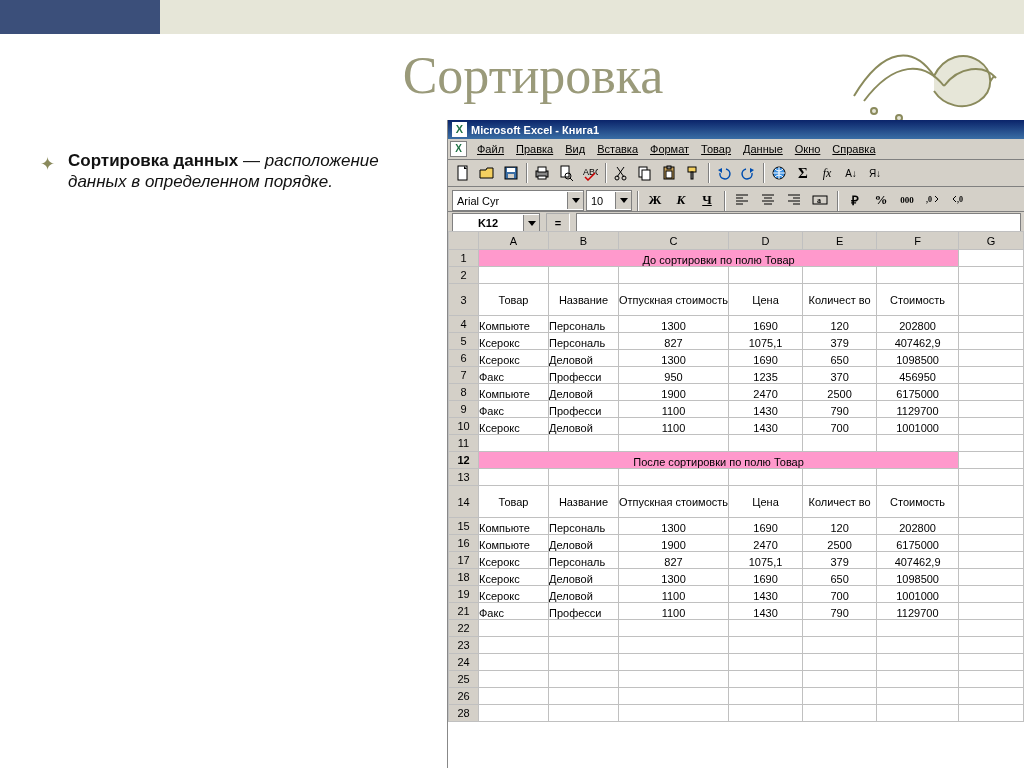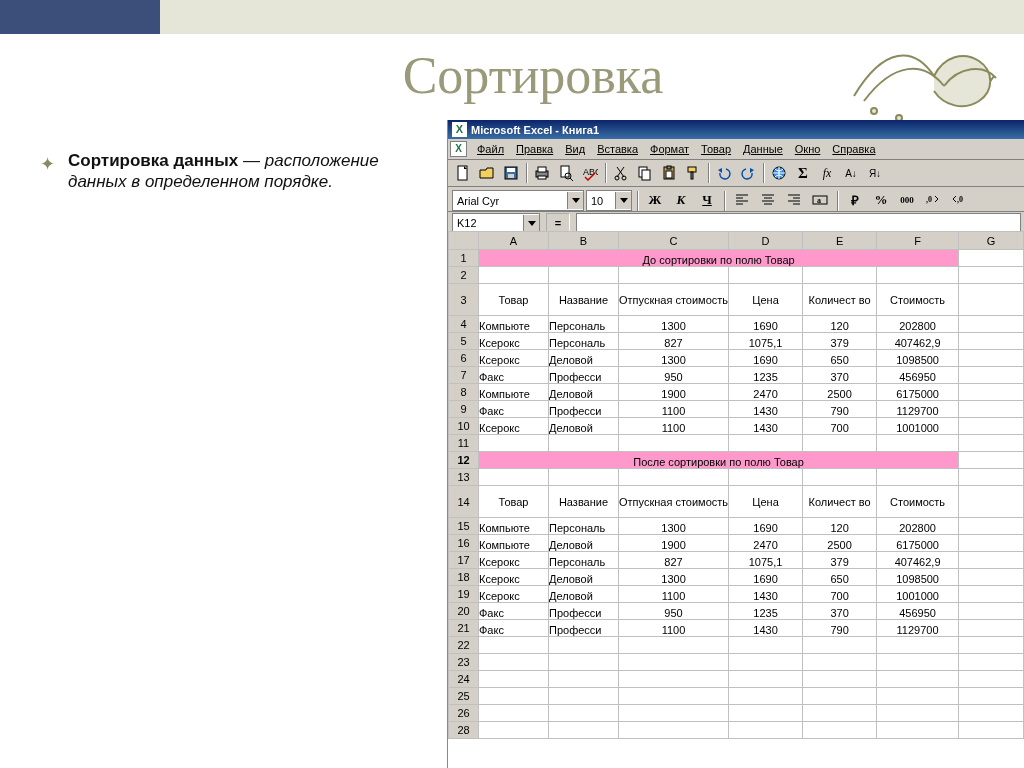--- a/index.html
+++ b/index.html
@@ -303,21 +303,21 @@
     <div class="fmtbtn">
         <svg width="16" height="16">
           <text x="6" y="10" font-size="8">,0</text>
           <path d="M5 4 l-3 3 l3 3" stroke="#000" fill="none"></path>
         </svg>
       </div>
   </div>
 
   <div class="namebar">
     <div class="combo" style="width:86px">
-      <div class="txt" style="font-weight:400">K12</div>
+      <div class="txt" style="text-align:center;font-weight:700">K12</div>
       <div class="drop">
           <div class="tri-down"></div>
         </div>
     </div>
     <div style="width:22px;height:18px;background:#D4D0C8;border:1px inset #fff;display:flex;align-items:center;justify-content:center;font-weight:700">=</div>
     <div class="combo" style="flex:1;height:18px">
       <div class="txt"></div>
     </div>
   </div>
 
@@ -520,30 +520,20 @@
             <th class="rowh">19</th>
             <td class="cell">Ксерокс</td>
             <td class="cell">Деловой</td>
             <td class="cell num">1100</td>
             <td class="cell num">1430</td>
             <td class="cell num">700</td>
             <td class="cell num">1001000</td>
             <td class="cell"></td>
           </tr>
           <tr>
-            <th class="rowh">20</th>
-            <td class="cell">Факс</td>
-            <td class="cell">Професси</td>
-            <td class="cell num">950</td>
-            <td class="cell num">1235</td>
-            <td class="cell num">370</td>
-            <td class="cell num">456950</td>
-            <td class="cell"></td>
-          </tr>
-          <tr>
             <th class="rowh">21</th>
             <td class="cell">Факс</td>
             <td class="cell">Професси</td>
             <td class="cell num">1100</td>
             <td class="cell num">1430</td>
             <td class="cell num">790</td>
             <td class="cell num">1129700</td>
             <td class="cell"></td>
           </tr>
           <tr>

